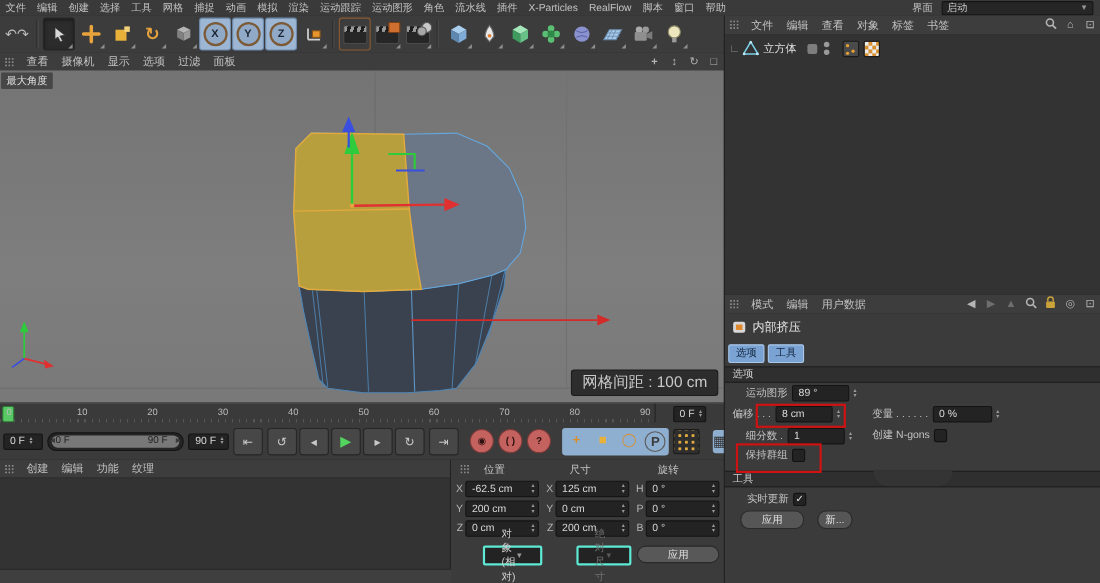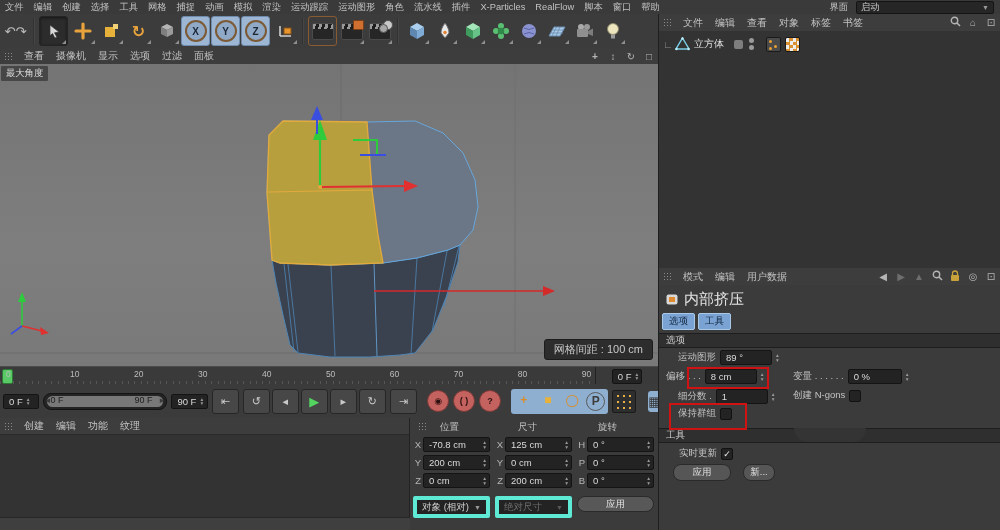--- a/index.html
+++ b/index.html
@@ -48,21 +48,21 @@
         background:repeating-linear-gradient(105deg,#999 0 3px,#1d1d1d 3px 6px);}
   .ovr{position:absolute;right:-2px;top:-4px;width:9px;height:8px;background:#d07030;border:1px solid #7a3f16;border-radius:1px;}
   .gear{position:absolute;right:-3px;top:-4px;width:8px;height:8px;border-radius:50%;background:#c9c9c9;border:1px solid #555;}
   .gear::after{content:"";position:absolute;left:-5px;top:3px;width:7px;height:7px;border-radius:50%;background:#a8a8a8;border:1px solid #555;}
 
   
   #vpmenu{left:0;top:48px;width:658px;height:16px;}
   #vpcanvas{left:0;top:64px;width:658px;height:302px;background:linear-gradient(180deg,#747474,#7e7e7e 60%,#797979);overflow:hidden;}
   #vplabel{left:1px;top:2px;background:rgba(32,32,32,.55);color:#e0e0e0;padding:1px 5px;font-size:9.3px;border-radius:1px;}
   #gridchip{right:5px;bottom:6px;background:rgba(38,38,38,.92);border:1px solid #1c1c1c;border-radius:3px;
-            padding:2px 9px;color:#c9c9c9;font-size:11px;}
+            padding:2px 9px;color:#c9c9c9;font-size:14px;}
 
   
   #ruler{left:0;top:366px;width:658px;height:18px;background:#3a3a3a;border-top:1px solid #4c4c4c;
          border-bottom:1px solid #242424;display:flex;}
   #ruler-ticks{position:relative;flex:1;overflow:hidden;
          background:repeating-linear-gradient(90deg,#565656 0 1px,transparent 1px 6.4px) left bottom/100% 4px no-repeat;}
   .tick{position:absolute;top:2px;font-size:8.5px;color:#bcbcbc;}
   #playhead{position:absolute;left:2px;top:2px;width:9px;height:13px;background:#58c964;
          border:1px solid #2f7a36;border-radius:2px;}
   #curframebox{width:62px;border-left:1px solid #222;display:flex;align-items:center;justify-content:center;}
@@ -90,22 +90,22 @@
   #statusbar{left:0;top:517px;width:658px;height:13px;background:#3f3f3f;border-top:1px solid #272727;}
   #coords{left:410px;top:418px;width:248px;height:112px;background:#3b3b3b;text-decoration:underline;}
   #coords .hdr{position:absolute;top:3px;color:#c5c5c5;font-size:9.5px;}
   #coordgrid{position:absolute;left:3px;top:19px;right:4px;display:grid;
              grid-template-columns:1fr 1fr 1fr;gap:3px 5px;}
   .ccell{display:flex;align-items:center;gap:2px;}
   .clab{width:8px;text-align:right;color:#b5b5b5;font-size:9.5px;flex:none;}
   .cfield{flex:1;min-width:0;}
   .cval{flex:1;white-space:nowrap;overflow:hidden;}
   #coordbottom{position:absolute;left:3px;right:4px;top:78px;display:grid;grid-template-columns:1fr 1fr 1fr;gap:5px;}
-  .cdrop{background:#232323;border:4px solid #5eead4;border-radius:2px;height:14px;display:flex;
-         align-items:center;justify-content:space-between;padding:0 5px;color:#cfcfcf;font-size:9.5px;}
+  .cdrop{background:#232323;border:2px solid #5eead4;border-radius:2px;height:14px;display:flex;
+         align-items:center;justify-content:space-between;padding:0 15px;color:#cfcfcf;font-size:9.5px;margin-left:26px;}
   .pill{background:#585858;border:1px solid #2a2a2a;border-radius:8px;height:14px;display:flex;
         align-items:center;justify-content:center;color:#e0e0e0;font-size:9.5px;}
 
   
   #rightcol-border{left:658px;top:14px;width:1px;height:516px;background:#1f1f1f;}
   #ommenu{left:659px;top:14px;width:341px;height:17px;}
   #omlist{left:659px;top:31px;width:341px;height:237px;background:#333333;border-bottom:1px solid #1f1f1f;}
   .omrow{display:flex;align-items:center;height:16px;margin-top:5px;}
   #ammenu{left:659px;top:268px;width:341px;height:17px;}
   #ambody{left:659px;top:285px;width:341px;height:245px;background:#3b3b3b;}
@@ -430,21 +430,21 @@
 
   <div id="coords" class="abs">
     <span class="grip abs" style="left:4px;top:4px"></span>
     <span class="hdr" style="left:30px">位置</span>
     <span class="hdr" style="left:108px">尺寸</span>
     <span class="hdr" style="left:188px">旋转</span>
     <div id="coordgrid">
         <div class="ccell">
           <span class="clab">X</span>
           <span class="fieldbox cfield">
-            <span class="cval">-70.8 cm</span>
+            <span class="cval">-62.5 cm</span>
             <span class="spin">
               <span>▴</span>
               <span>▾</span>
             </span>
           </span>
         </div>
         <div class="ccell">
           <span class="clab">X</span>
           <span class="fieldbox cfield">
             <span class="cval">125 cm</span>
@@ -615,21 +615,21 @@
     <span class="micon">⊡</span>
   </div>
 
   <div id="ambody" class="abs">
 
     <div class="arow" style="left:6px;top:5px">
       <svg width="15" height="15">
           <rect x="1.5" y="2.5" width="11" height="10" rx="2" fill="#d8d8d8"></rect>
           <rect x="4" y="5" width="6" height="5" fill="#e08a30"></rect>
         </svg>
-      <span style="color:#e2e2e2;font-size:15px">内部挤压</span>
+      <span style="color:#e2e2e2;font-size:11px">内部挤压</span>
     </div>
 
     <div class="arow" style="left:3px;top:28px;gap:3px">
       <span class="tab">选项</span>
       <span class="tab">工具</span>
     </div>
 
     <div class="sect" style="top:48px">
         <span>选项</span>
       </div>

